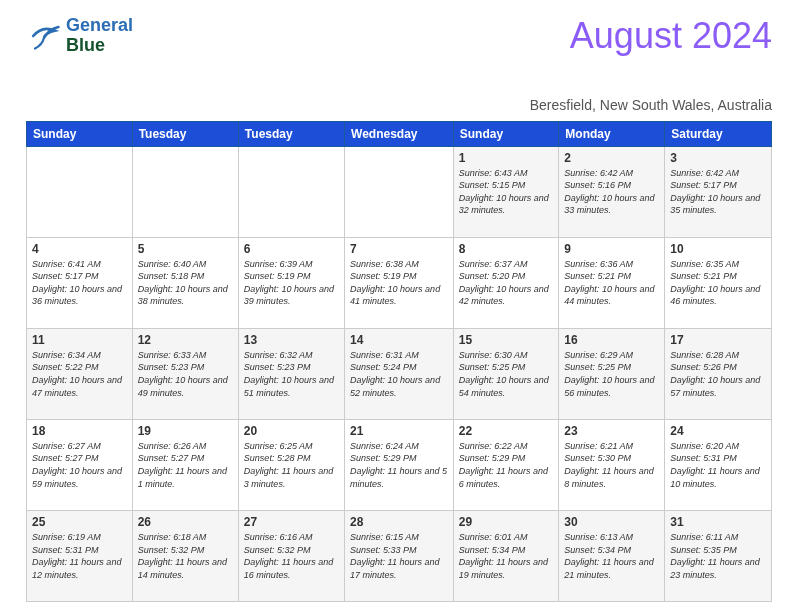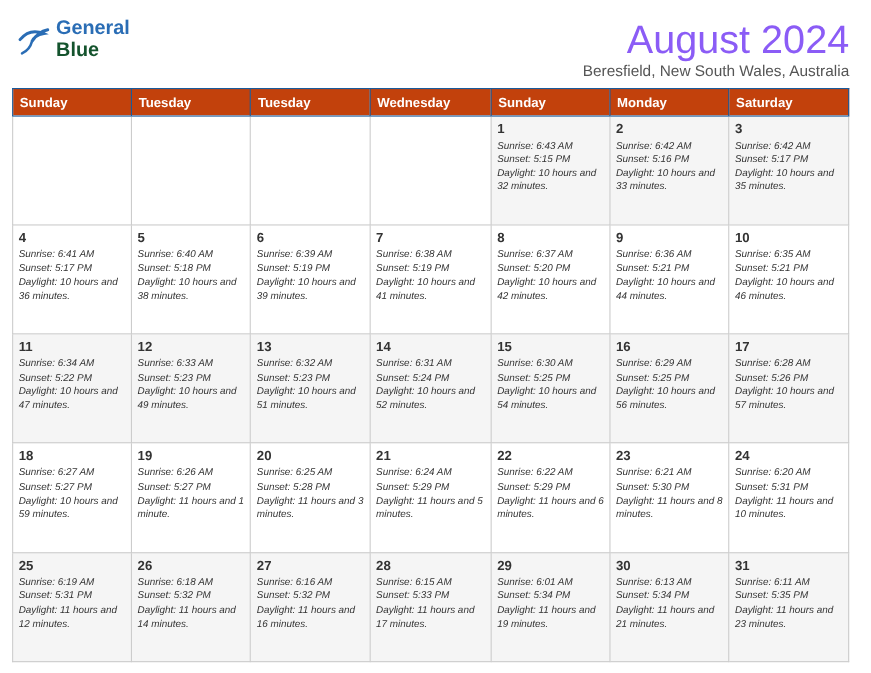--- a/index.html
+++ b/index.html
@@ -6,21 +6,21 @@
     body {
       font-family: Arial, sans-serif;
       background: #fff;
       width: 792px;
       height: 612px;
       overflow: hidden;
     }
     .page {
       width: 792px;
       height: 612px;
-      padding: 16px 20px 10px 11px;
+      padding: 16px 20px 10px 26px;
       display: flex;
       flex-direction: column;
     }
     .header {
       display: flex;
       justify-content: space-between;
       align-items: flex-start;
       margin-bottom: 8px;
     }
     .logo {
@@ -46,28 +46,29 @@
     }
     .calendar-title {
       font-size: 36px;
       font-weight: normal;
       color: #8b5cf6;
       line-height: 1.1;
     }
     .calendar-subtitle {
       font-size: 14px;
       color: #555;
+      margin-top: 41px;
     }
     table {
       width: 100%;
       border-collapse: collapse;
       flex: 1;
     }
     thead th {
-      background-color: #c2410c;
+      background-color: #1d4ed8;
       color: #fff;
       font-size: 12px;
       font-weight: bold;
       padding: 5px 6px;
       text-align: left;
       border: 1px solid #1a5a9a;
     }
     tbody td {
       border: 1px solid #ccc;
       vertical-align: top;

